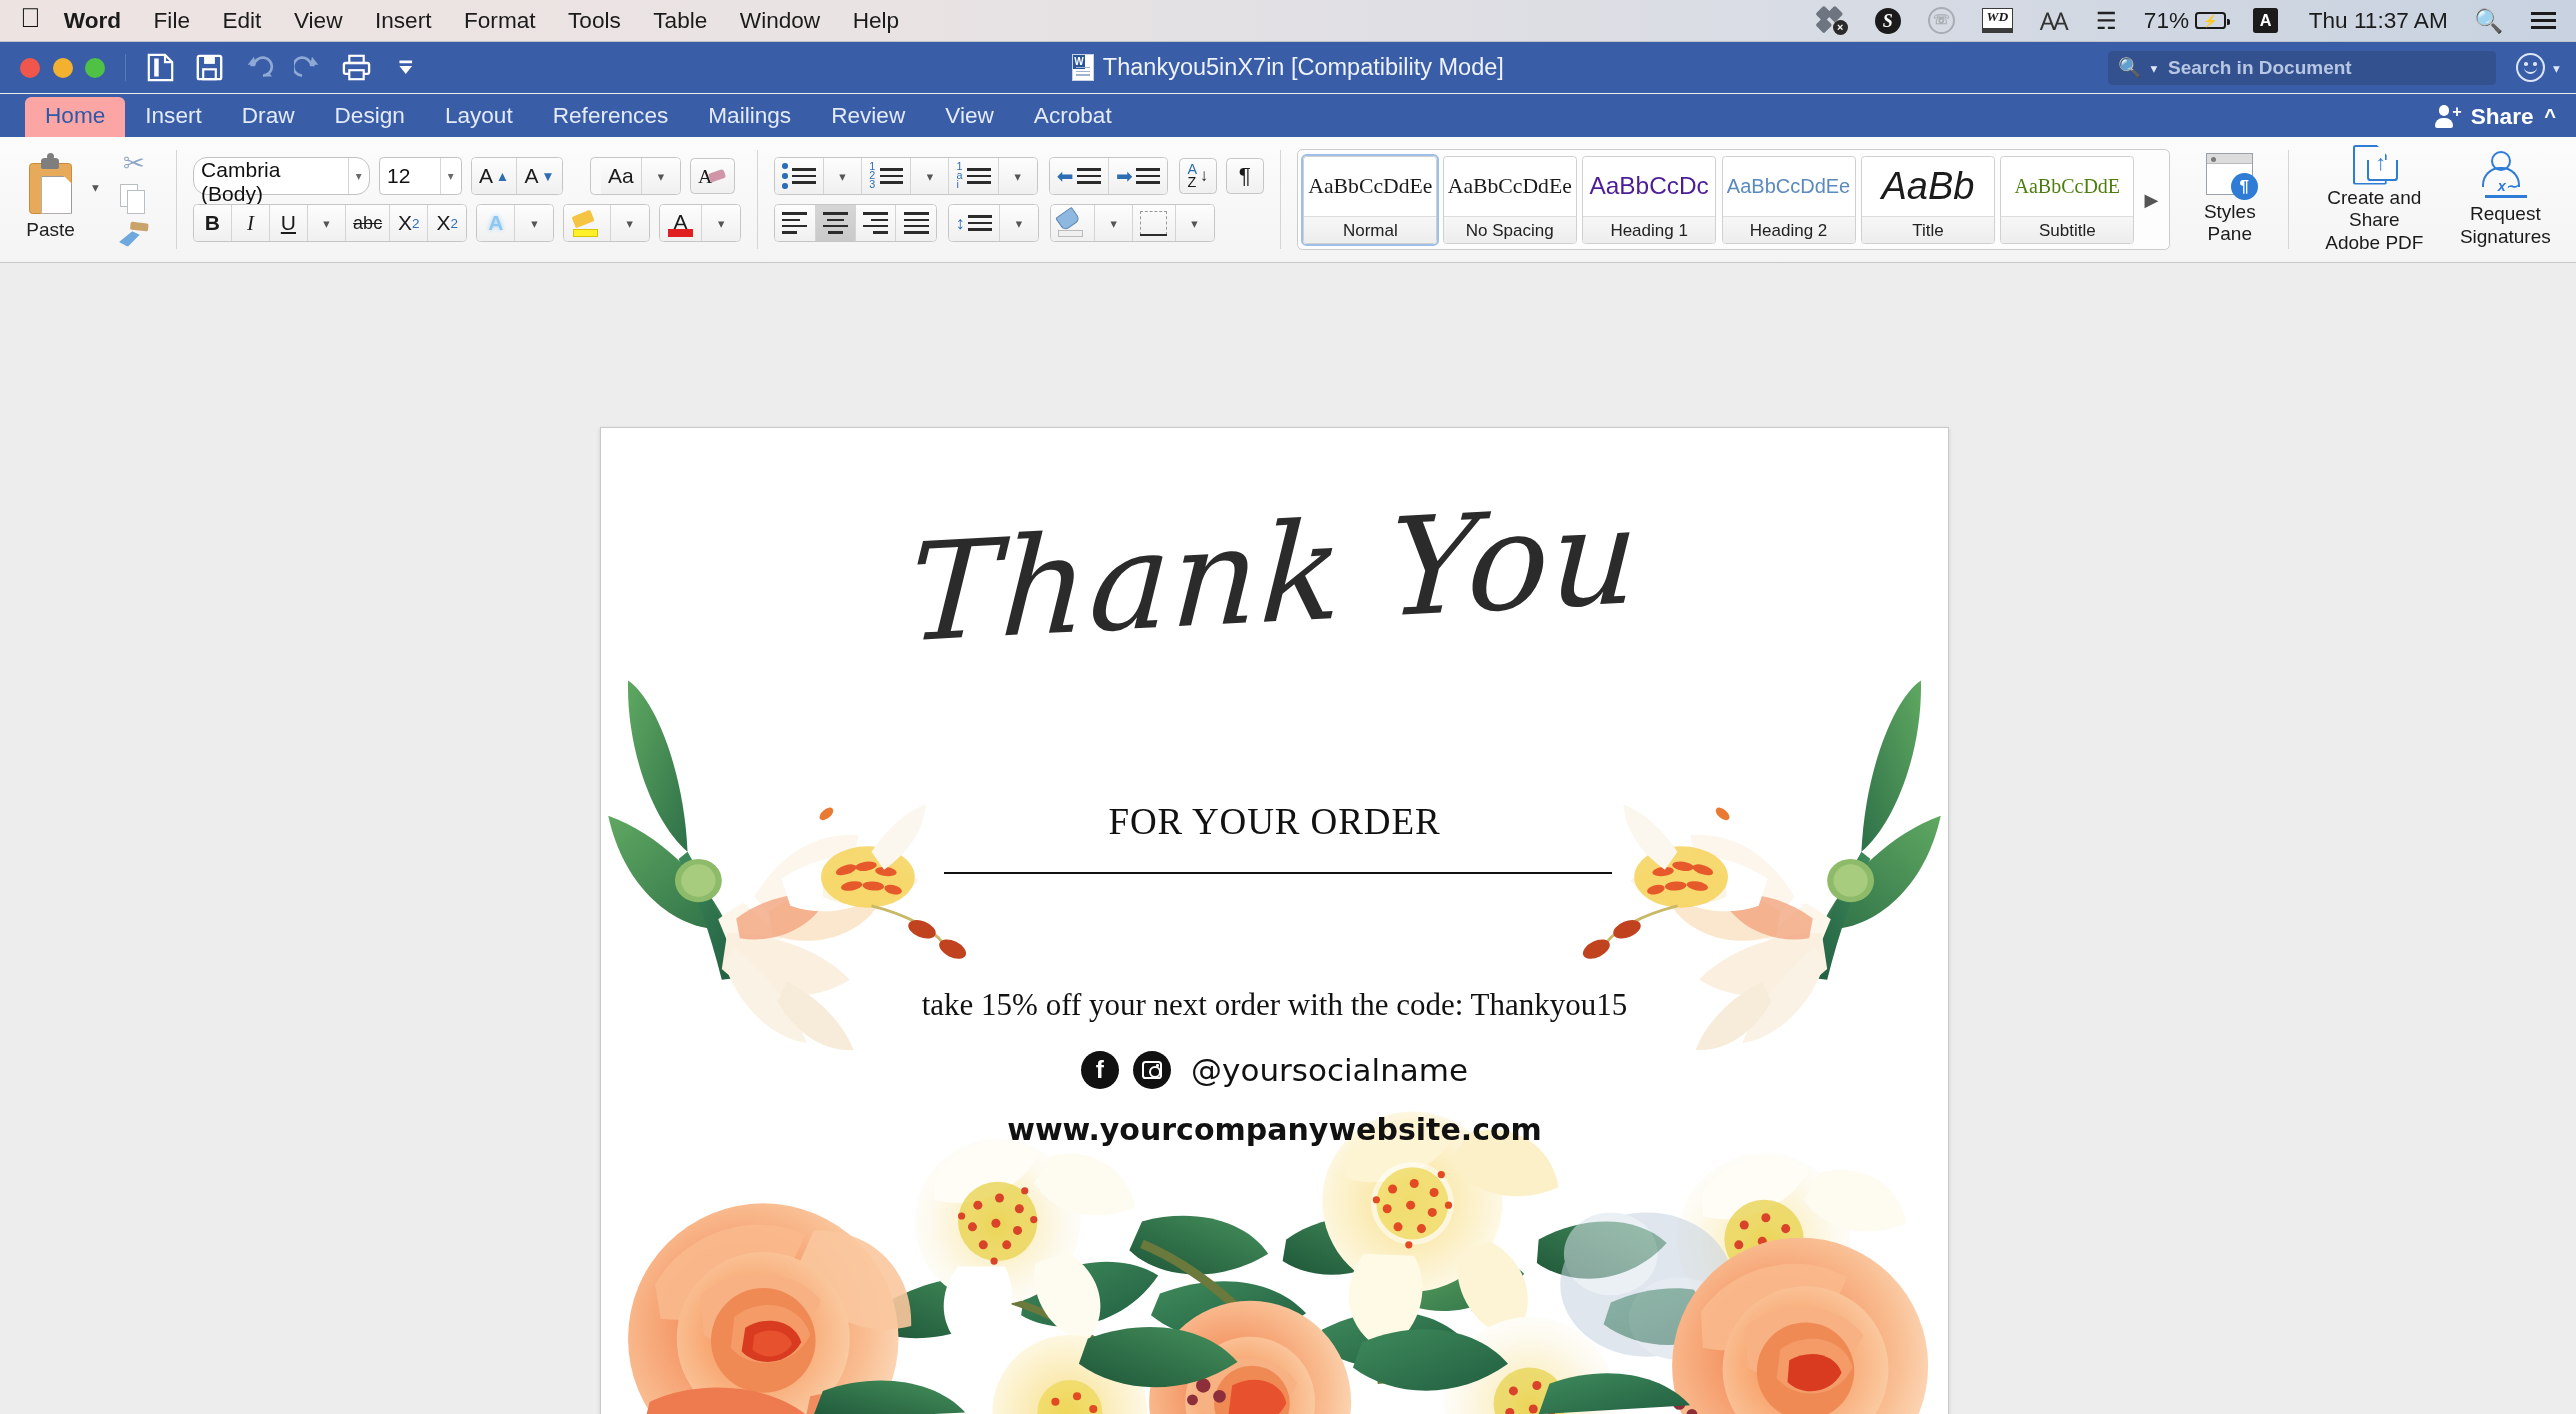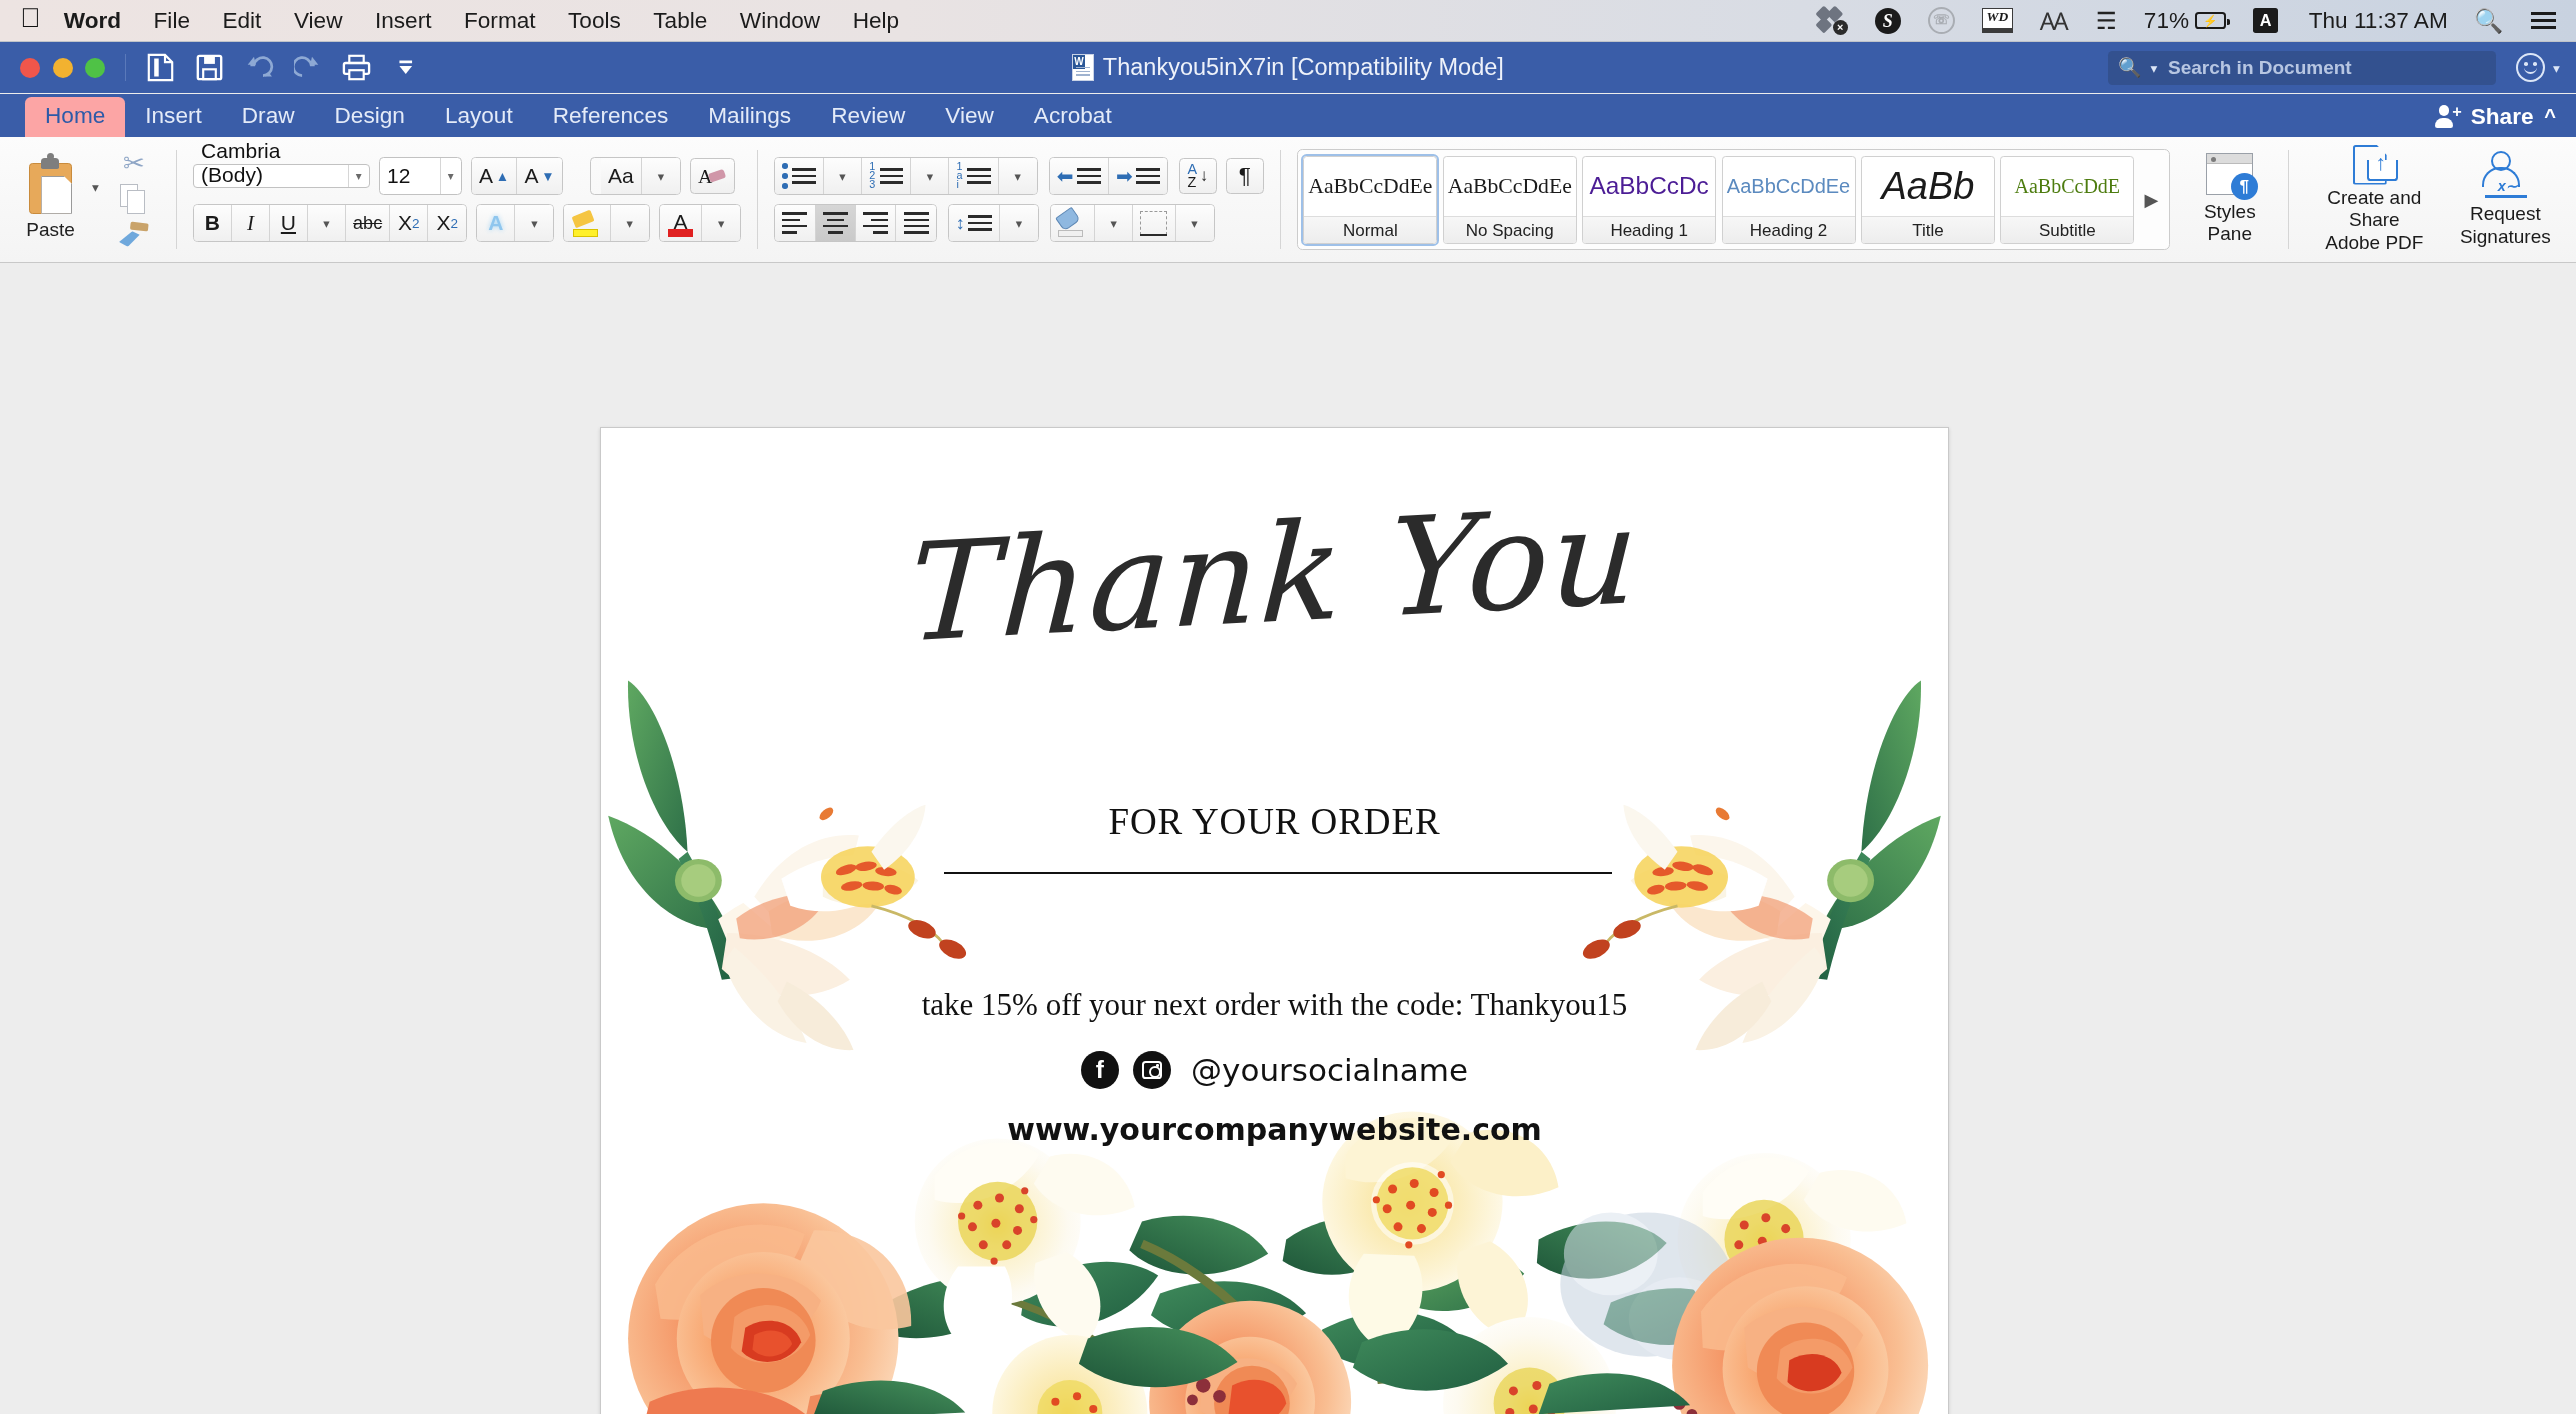--- a/index.html
+++ b/index.html
@@ -153,22 +153,22 @@
   .copy-ic { position:relative; width:27px; height:31px; }
   .copy-ic i { position:absolute; width:18px; height:23.5px; border:1.8px solid #B9BDC4; background:#fff;}
   .copy-ic i.b{ left:0; top:0;}
   .copy-ic i.f{ left:7.2px; top:6.3px;}
   .brush { position:relative; width:31px; height:27px; transform: rotate(-12deg); }
   .brush .h { position:absolute; left:14.4px; top:1.8px; width:18px; height:8.1px; background:#C9A36A;
       border-radius:1.8px; transform: rotate(18deg);}
   .brush .f { position:absolute; left:0; top:9px; width:21.7px; height:14.4px; background:#6FA8DC;
       clip-path: polygon(0 55%, 70% 0, 100% 35%, 35% 100%); }
   .fontbox { width: 177px; padding: 0 7.2px; font-size: 21px; color: #111;
-      background: #fff; border: 0.9px solid #C2C2C2; border-radius: 4px; height: 24px;
-      display:flex; align-items:flex-end; justify-content: space-between; }
+      background: #fff; border: 0.9px solid #C2C2C2; border-radius: 14px; height: 38px;
+      display:flex; align-items:flex-start; justify-content: space-between; }
   .sizebox { width: 83px; margin-left: 9px; padding: 0 7.2px; font-size: 21px; color: #111;
       background: #fff; border: 0.9px solid #C2C2C2; border-radius: 4.5px; height: 38px;
       display:flex; align-items:center; justify-content: space-between; }
   .dd { color:#6A6A6A; font-size: 11.7px; border-left: 0.9px solid #D6D6D6; padding-left: 7.2px; height:100%;
       display:flex; align-items:center;}
   .btn {
     min-width: 38px; height: 36px; padding: 0 7.2px;
     background: linear-gradient(#FDFDFD,#F0F0F0); border: 0.9px solid #C6C6C6;
     display: flex; align-items: center; justify-content: center;
     font-size: 21px; color: #1b1b1b;

